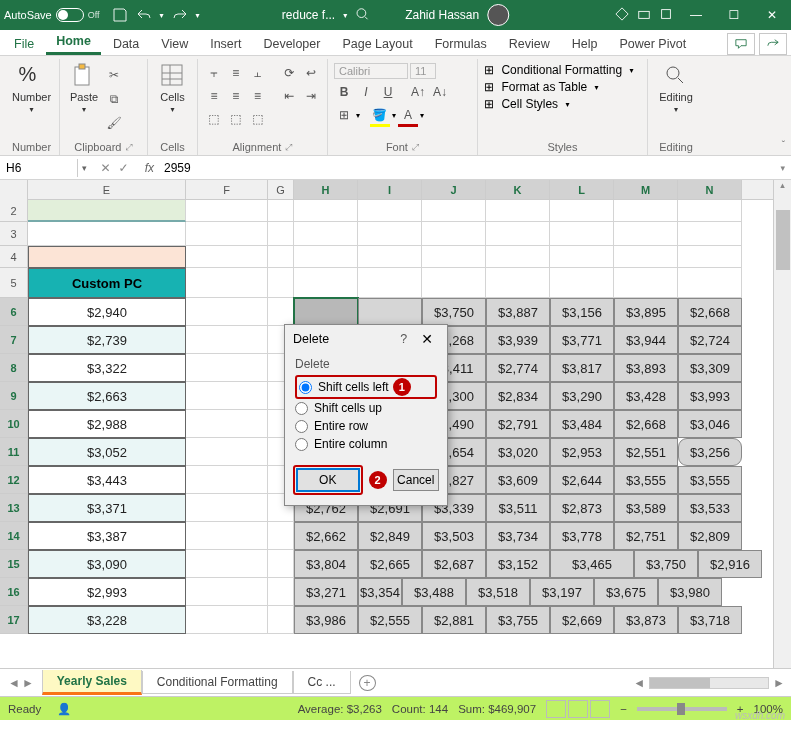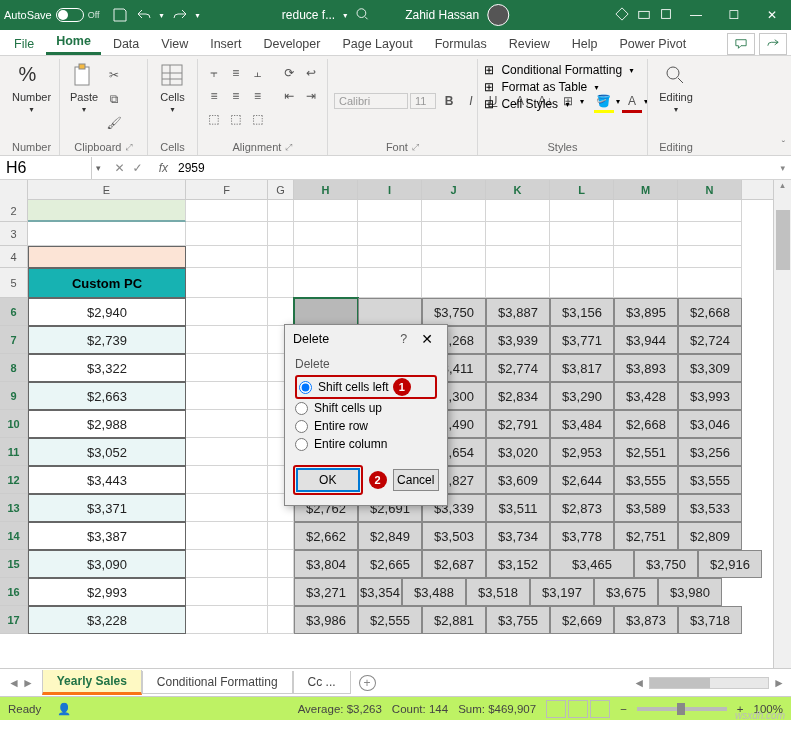--- a/index.html
+++ b/index.html
@@ -28,21 +28,21 @@
 .ribbon-group { border-right: 1px solid #d9d9d9; padding: 2px 6px 0; display: flex; flex-direction: column; justify-content: space-between; }
 .ribbon-group-label { font-size: 11px; text-align: center; color: #666; padding: 2px 0; display: flex; justify-content: center; align-items: center; gap: 4px; }
 .ribbon-group-label .launcher { font-size: 9px; color: #888; }
 .ribbon-btn-big { display: flex; flex-direction: column; align-items: center; gap: 2px; padding: 2px 4px; font-size: 11px; color: #333; }
 .ribbon-btn-big .icon { width: 26px; height: 26px; }
 .ribbon-row { display: flex; gap: 2px; align-items: center; }
 .ribbon-mini { width: 20px; height: 20px; display: flex; align-items: center; justify-content: center; color: #555; font-size: 12px; }
 .ribbon-collapse { position: absolute; right: 6px; bottom: 4px; font-size: 10px; color: #666; }
 
 .name-fx { height: 24px; display: flex; align-items: center; border-bottom: 1px solid #d4d4d4; background: #fff; }
-.name-box { width: 92px; border-right: 1px solid #ccc; padding: 2px 6px; font-size: 16px; }
+.name-box { width: 78px; border-right: 1px solid #ccc; padding: 2px 6px; font-size: 12px; }
 .name-dd { padding: 0 4px; color: #666; font-size: 9px; }
 .fx-ctrls { display: flex; gap: 8px; padding: 0 10px; color: #888; }
 .fx-label { font-style: italic; color: #666; padding: 0 6px; }
 .fx-input { flex: 1; padding: 2px 4px; font-size: 12px; }
 
 .grid-area { position: relative; height: 488px; overflow: hidden; background: #fff; display: flex; }
 .grid-main { flex: 1; overflow: hidden; position: relative; }
 .col-headers { display: flex; height: 20px; background: #f0f0f0; border-bottom: 1px solid #ccc; }
 .corner { width: 28px; height: 20px; border-right: 1px solid #ccc; background: #f0f0f0; }
 .col-h { border-right: 1px solid #ccc; text-align: center; font-size: 11px; color: #555; display: flex; align-items: center; justify-content: center; }
@@ -236,21 +236,21 @@
         <span class="ribbon-mini">⬚</span>
         <span class="ribbon-mini">⬚</span>
       </div>
     </div>
     <div class="ribbon-group-label">
         <span>Alignment</span>
         <span class="launcher">⤢</span>
       </div>
   </div>
   <div class="ribbon-group" style="width:150px">
-    <div style="flex:1;display:flex;flex-direction:row;gap:3px;padding-top:2px">
+    <div style="flex:1;display:flex;flex-direction:column;gap:3px;padding-top:2px">
       <div class="ribbon-row">
         <div style="border:1px solid #ccc;padding:1px 4px;font-size:11px;color:#999;width:74px">Calibri</div>
         <div style="border:1px solid #ccc;padding:1px 4px;font-size:11px;color:#999;width:26px">11</div>
       </div>
       <div class="ribbon-row">
         <span class="ribbon-mini" style="font-weight:700">B</span>
         <span class="ribbon-mini" style="font-style:italic">I</span>
         <span class="ribbon-mini" style="text-decoration:underline">U</span>
         <span style="width:6px"></span>
         <span class="ribbon-mini">A↑</span>
@@ -444,21 +444,21 @@
           <div class="row-h sel">11</div>
           <div class="cell col-E custom-td alt">$3,052</div>
           <div class="cell" style="width: 82px;"></div>
           <div class="cell" style="width: 26px;"></div>
           <div class="cell data-cell" style="width: 64px;"></div>
           <div class="cell data-cell" style="width: 64px;"></div>
           <div class="cell data-cell" style="width: 64px;">$3,654</div>
           <div class="cell data-cell" style="width: 64px;">$3,020</div>
           <div class="cell data-cell" style="width: 64px;">$2,953</div>
           <div class="cell data-cell" style="width: 64px;">$2,551</div>
-          <div class="cell data-cell" style="width: 64px;">$3,256</div>
+          <div class="cell data-cell" style="width: 64px; border-radius: 9px;">$3,256</div>
         </div>
         <div class="grid-row">
           <div class="row-h sel">12</div>
           <div class="cell col-E custom-td">$3,443</div>
           <div class="cell" style="width: 82px;"></div>
           <div class="cell" style="width: 26px;"></div>
           <div class="cell data-cell" style="width: 64px;">$3,988</div>
           <div class="cell data-cell" style="width: 64px;">$2,662</div>
           <div class="cell data-cell" style="width: 64px;">$2,827</div>
           <div class="cell data-cell" style="width: 64px;">$3,609</div>

